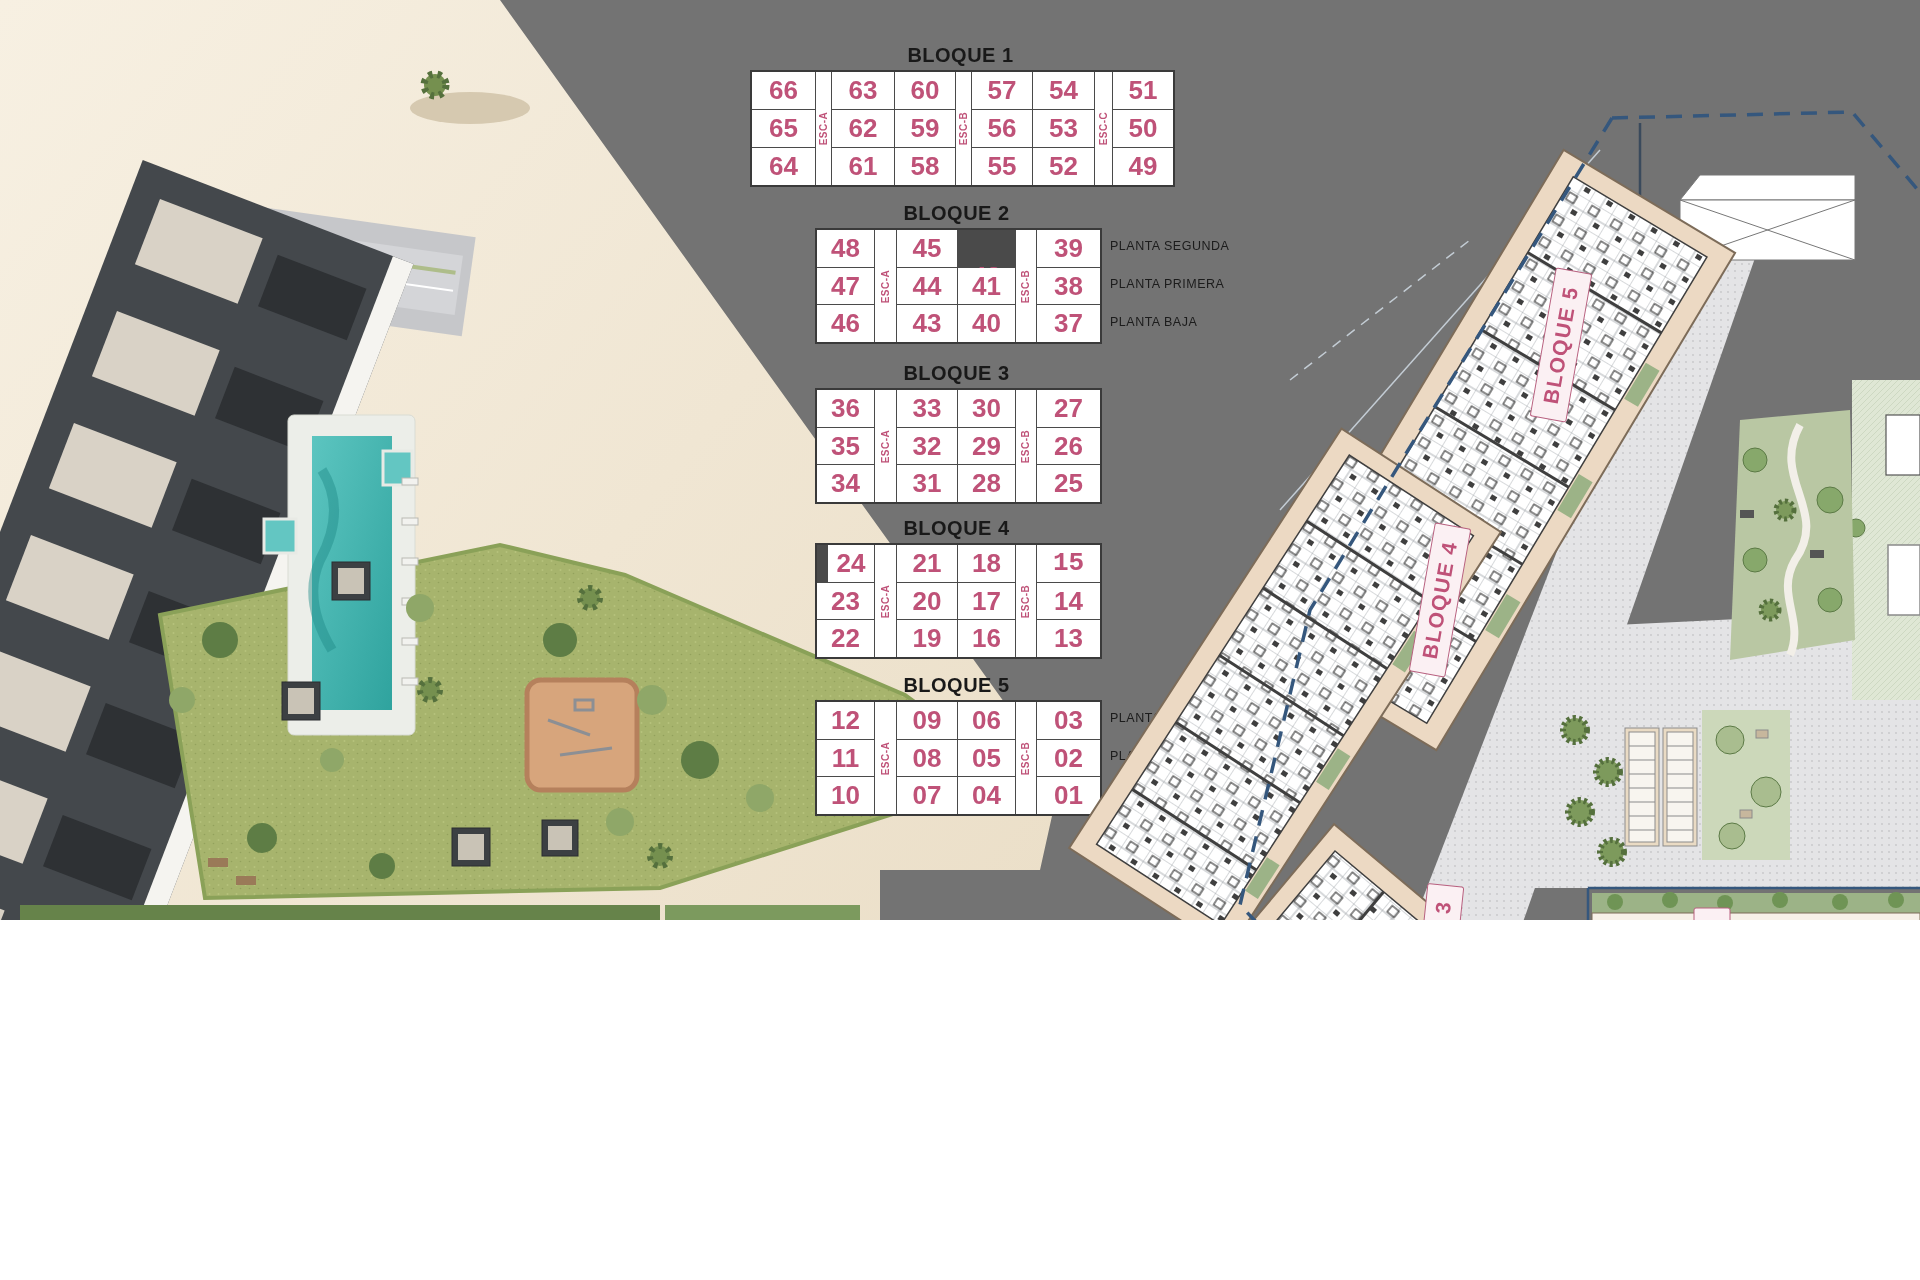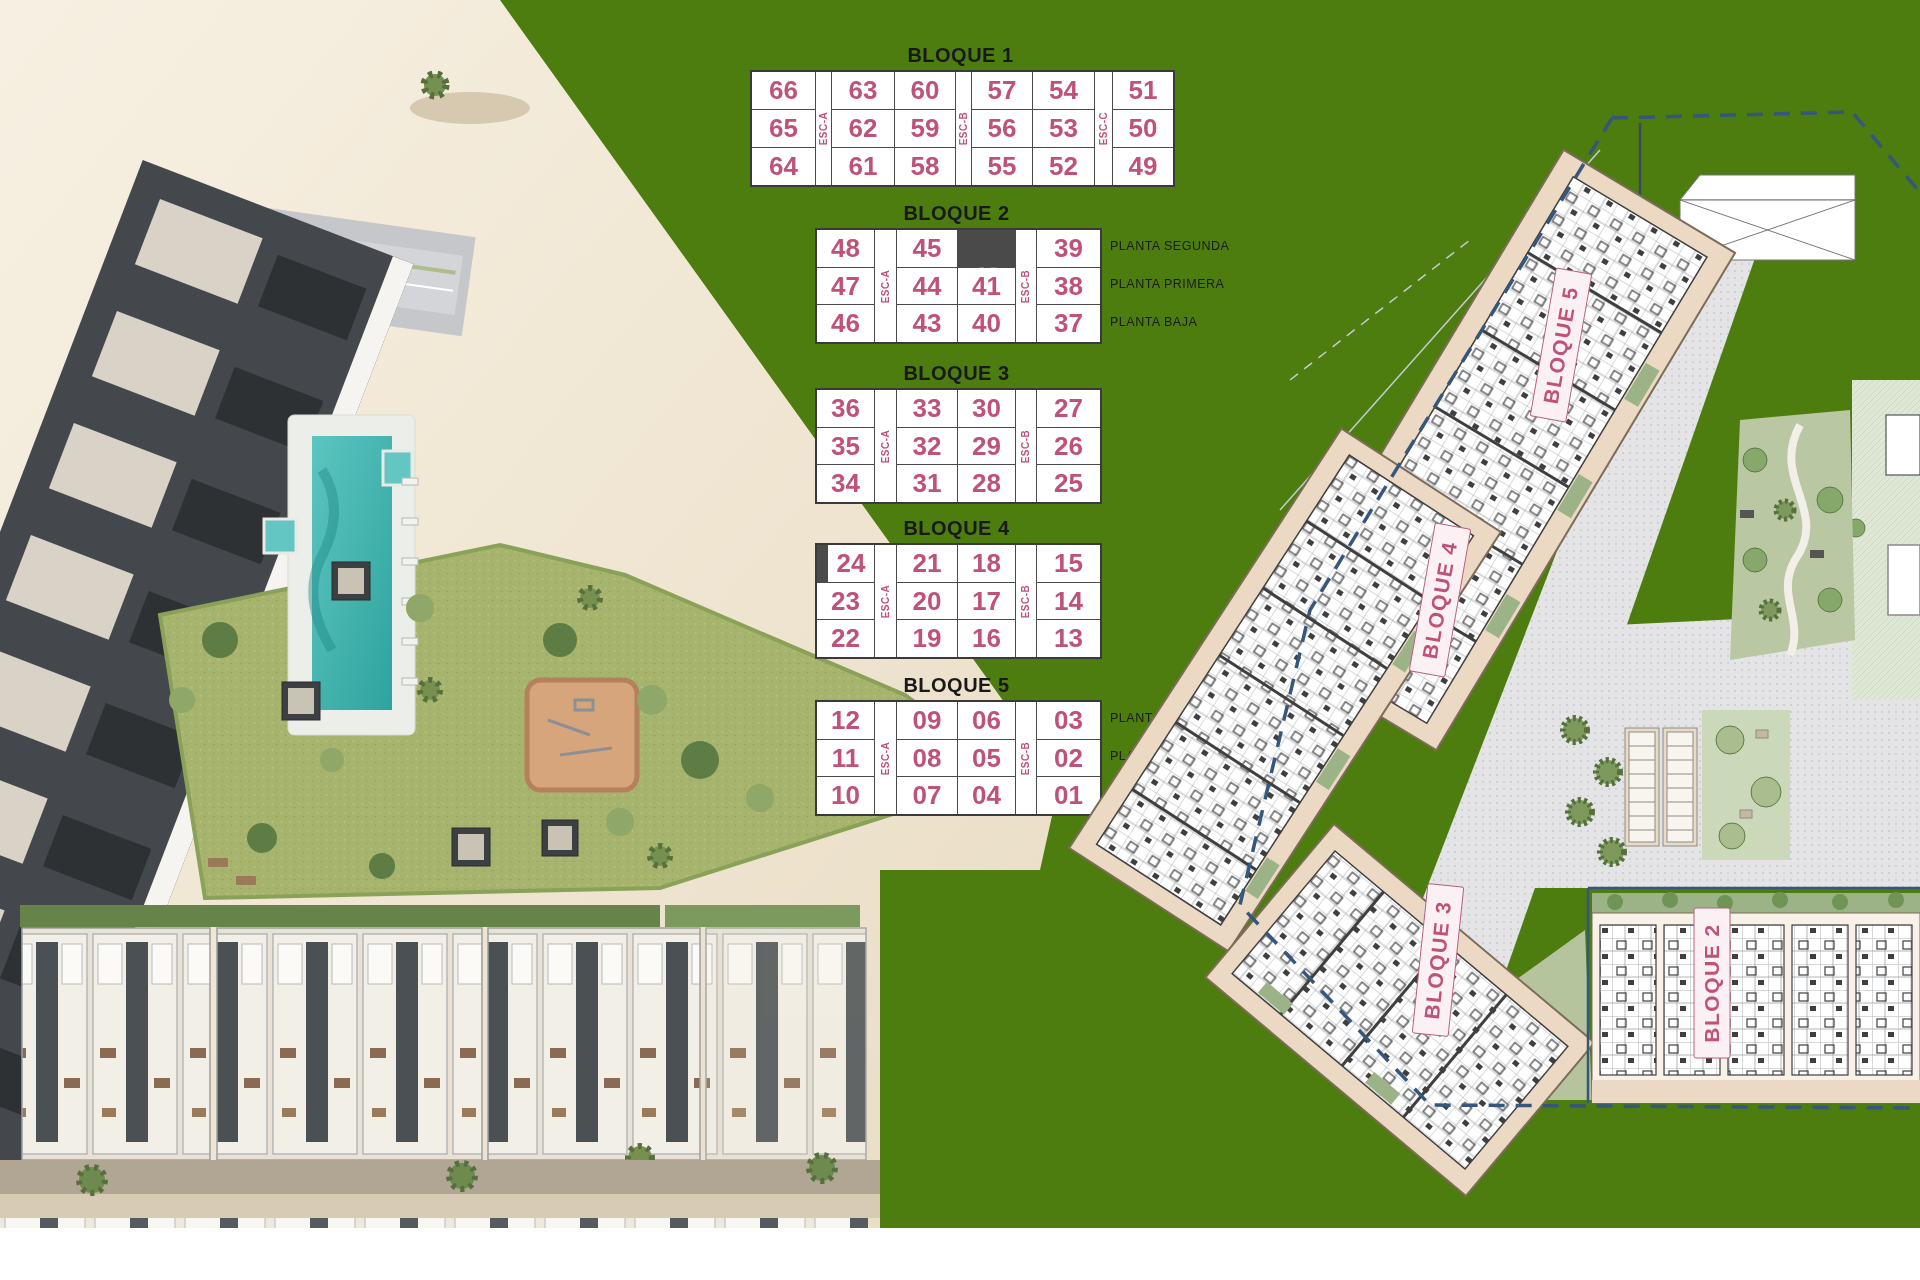--- a/index.html
+++ b/index.html
@@ -1,16 +1,16 @@
 <!DOCTYPE html>
 <html><head>
 <meta charset="utf-8">
 <style>
   html,body{margin:0;padding:0;background:#ffffff;}
-  #stage{position:relative;width:1920px;height:1228px;overflow:hidden;background:#4d7c0f;
+  #stage{position:relative;width:1920px;height:920px;overflow:hidden;background:#737373;
          font-family:"Liberation Sans", sans-serif;}
   
   .blk-title{position:absolute;text-align:center;font-size:20px;font-weight:bold;
              color:#191919;letter-spacing:.5px;}
   .blk-table{position:absolute;display:grid;gap:1px;background:#4a4a4a;
              border:2px solid #3a3a3a;}
   .cell{background:#ffffff;display:flex;align-items:center;justify-content:center;}
   .num{font-size:26px;font-weight:bold;color:#bf5278;}
   .stair{grid-row:1 / span 3;}
   .stair span{display:block;transform:rotate(-90deg);font-size:10px;font-weight:bold;
@@ -259,21 +259,21 @@
       <div class="blk-table" style="left: 815px; top: 543px; grid-template-columns: 57px 21px 60px 57px 20px 63px; grid-auto-rows: 36.7px;">
         <div class="cell num" style="grid-area: 1 / 1; margin-left: 11px;">24</div>
         <div class="cell stair" style="grid-column: 2;">
           <span>ESC-A</span>
         </div>
         <div class="cell num" style="grid-area: 1 / 3;">21</div>
         <div class="cell num" style="grid-area: 1 / 4;">18</div>
         <div class="cell stair" style="grid-column: 5;">
           <span>ESC-B</span>
         </div>
-        <div class="cell num" style="grid-area: 1 / 6;">15</div>
+        <div class="cell num" style="grid-area: 1 / 6; font-family: Liberation Mono, monospace;">15</div>
         <div class="cell num" style="grid-area: 2 / 1; text-align: right;">23</div>
         <div class="cell num" style="grid-area: 2 / 3;">20</div>
         <div class="cell num" style="grid-area: 2 / 4;">17</div>
         <div class="cell num" style="grid-area: 2 / 6;">14</div>
         <div class="cell num" style="grid-area: 3 / 1;">22</div>
         <div class="cell num" style="grid-area: 3 / 3;">19</div>
         <div class="cell num" style="grid-area: 3 / 4;">16</div>
         <div class="cell num" style="grid-area: 3 / 6;">13</div>
       </div>
       <div class="blk-title" style="left: 815px; top: 674px; width: 283px;">BLOQUE 5</div>

